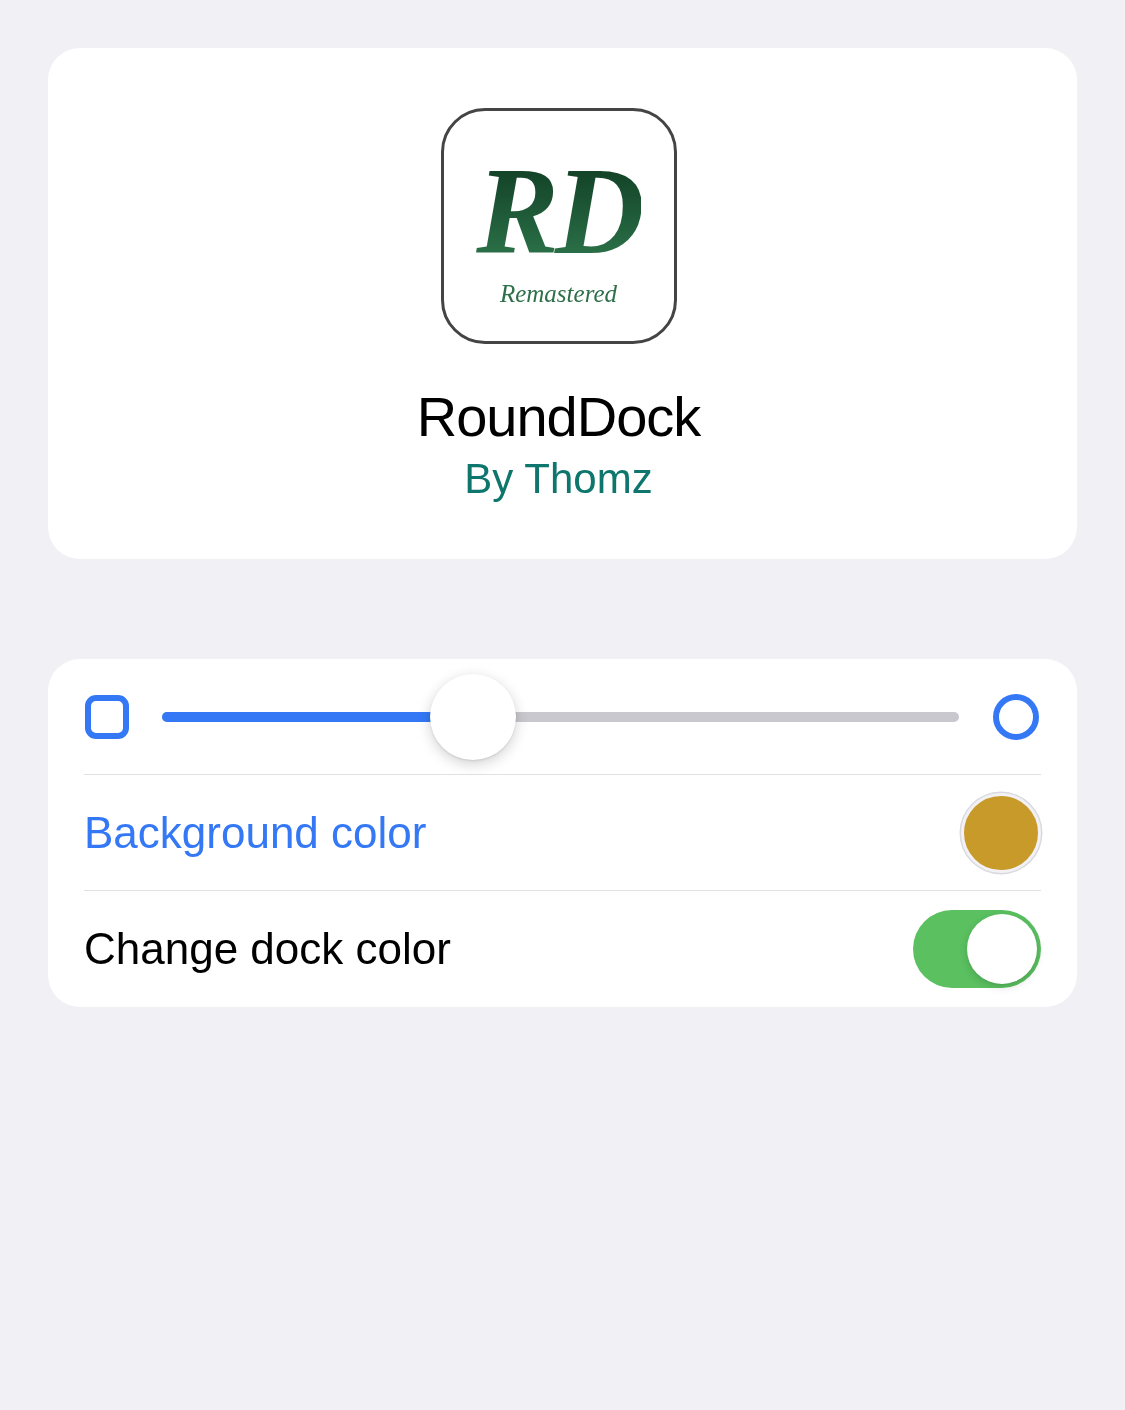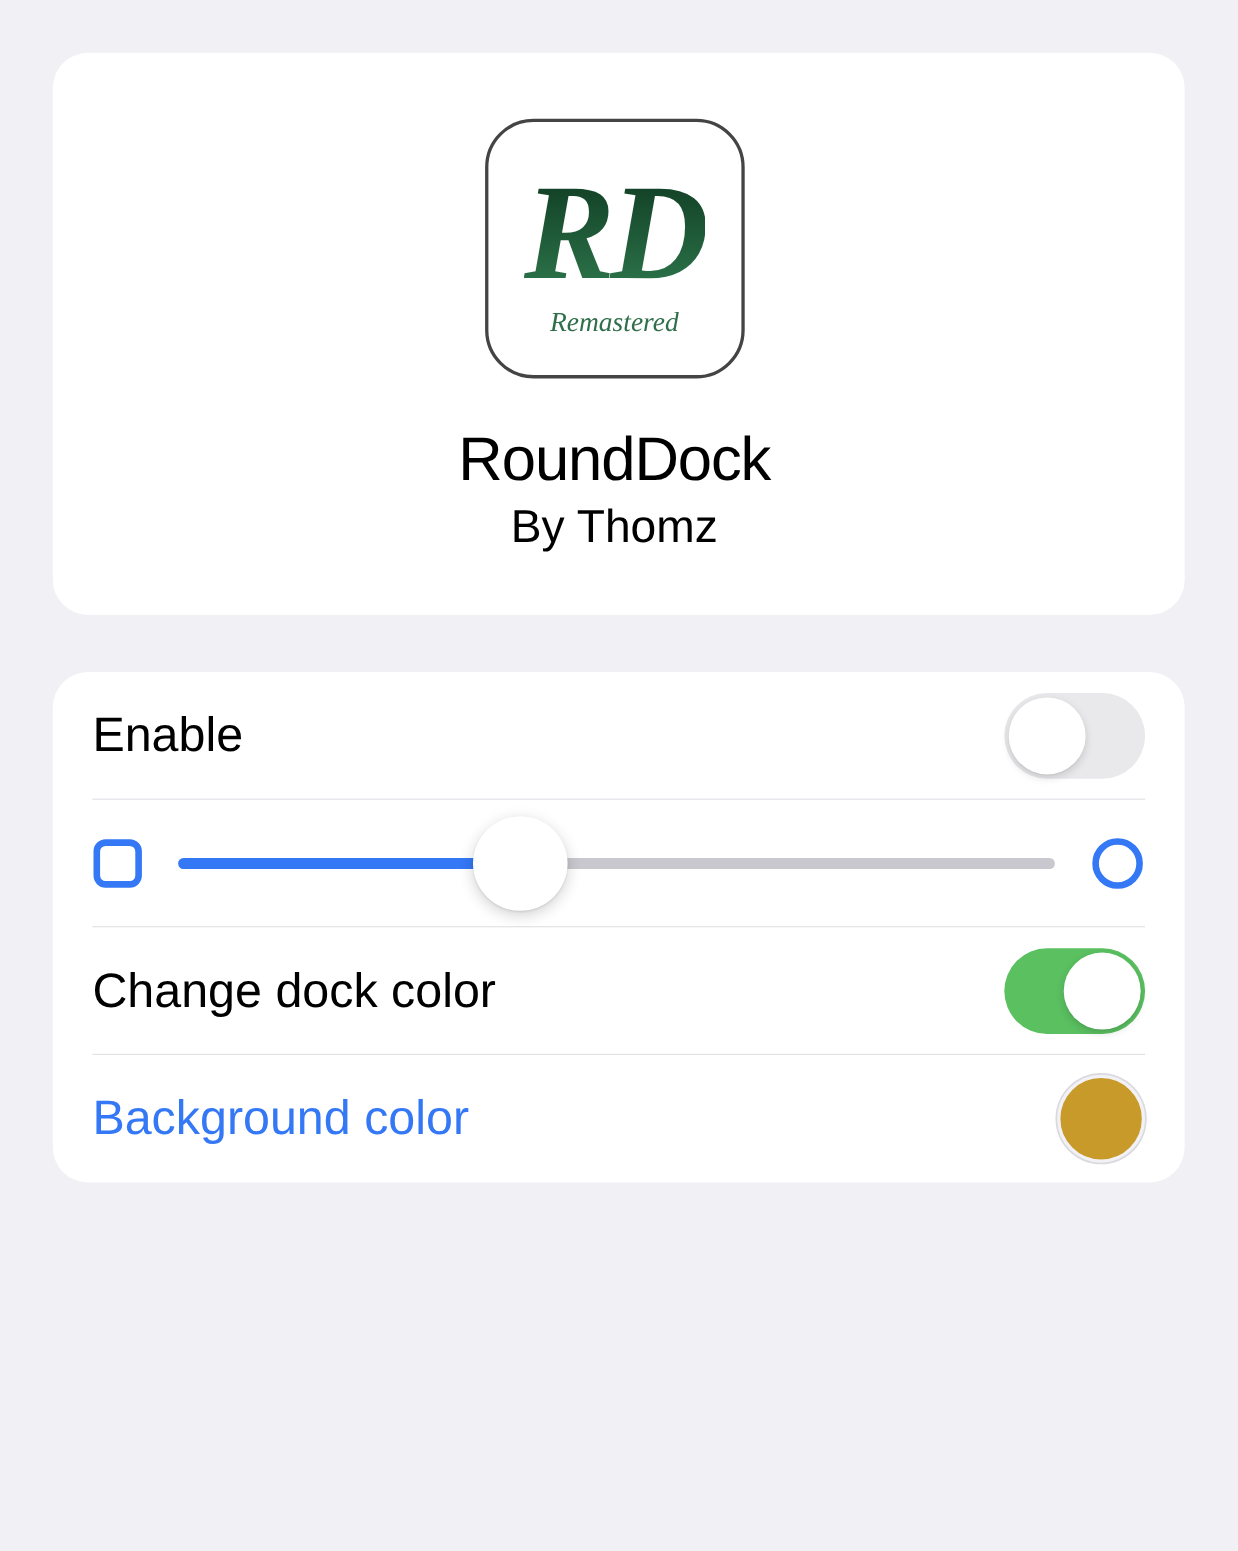--- a/index.html
+++ b/index.html
@@ -13,21 +13,21 @@
   .page {
     padding: 48px;
   }
   .card {
     background: #ffffff;
     border-radius: 32px;
   }
   .header-card {
     padding: 60px 56px 56px 48px;
     text-align: center;
-    margin-bottom: 52px;
+    margin-bottom: 100px;
   }
   .logo {
     width: 236px;
     height: 236px;
     border: 3px solid #444;
     border-radius: 44px;
     margin: 0 auto 40px auto;
     display: flex;
     flex-direction: column;
     align-items: center;
@@ -54,21 +54,21 @@
     margin-top: 6px;
   }
   .title {
     font-size: 56px;
     font-weight: 400;
     letter-spacing: -1px;
     margin-bottom: 6px;
   }
   .subtitle {
     font-size: 42px;
-    color: #000000;
+    color: #0f766e;
   }
 
   .settings-card {
     padding: 0 36px;
   }
   .row {
     display: flex;
     align-items: center;
     justify-content: space-between;
     min-height: 116px;
@@ -161,51 +161,45 @@
     <div class="logo">
       <div class="logo-rd">RD</div>
       <div class="logo-sub">Remastered</div>
     </div>
     <div class="title">RoundDock</div>
     <div class="subtitle">By Thomz</div>
   </div>
 
   <div class="card settings-card">
 
-    <div class="row">
-      <div class="row-label">Enable</div>
-      <div class="toggle off">
-        <div class="toggle-knob"></div>
-      </div>
-    </div>
 
     <div class="slider-row">
       <span class="slider-min-icon">
         <svg width="46" height="46" viewBox="0 0 46 46">
           <rect x="4" y="4" width="38" height="38" rx="8" ry="8" fill="none" stroke="#3478f6" stroke-width="6"></rect>
         </svg>
       </span>
       <div class="slider-track">
         <div class="slider-fill" style="width:39%"></div>
         <div class="slider-thumb" style="left:39%"></div>
       </div>
       <span class="slider-max-icon">
         <svg width="50" height="50" viewBox="0 0 50 50">
           <circle cx="25" cy="25" r="20" fill="none" stroke="#3478f6" stroke-width="6"></circle>
         </svg>
       </span>
     </div>
 
     <div class="row">
+      <div class="row-label link">Background color</div>
+      <div class="color-swatch" style="background:#c89a2a"></div>
+    </div>
+
+    <div class="row">
       <div class="row-label">Change dock color</div>
       <div class="toggle on">
         <div class="toggle-knob"></div>
       </div>
     </div>
 
-    <div class="row">
-      <div class="row-label link">Background color</div>
-      <div class="color-swatch" style="background:#c89a2a"></div>
-    </div>
-
   </div>
 
 </div>
 
 </body></html>

